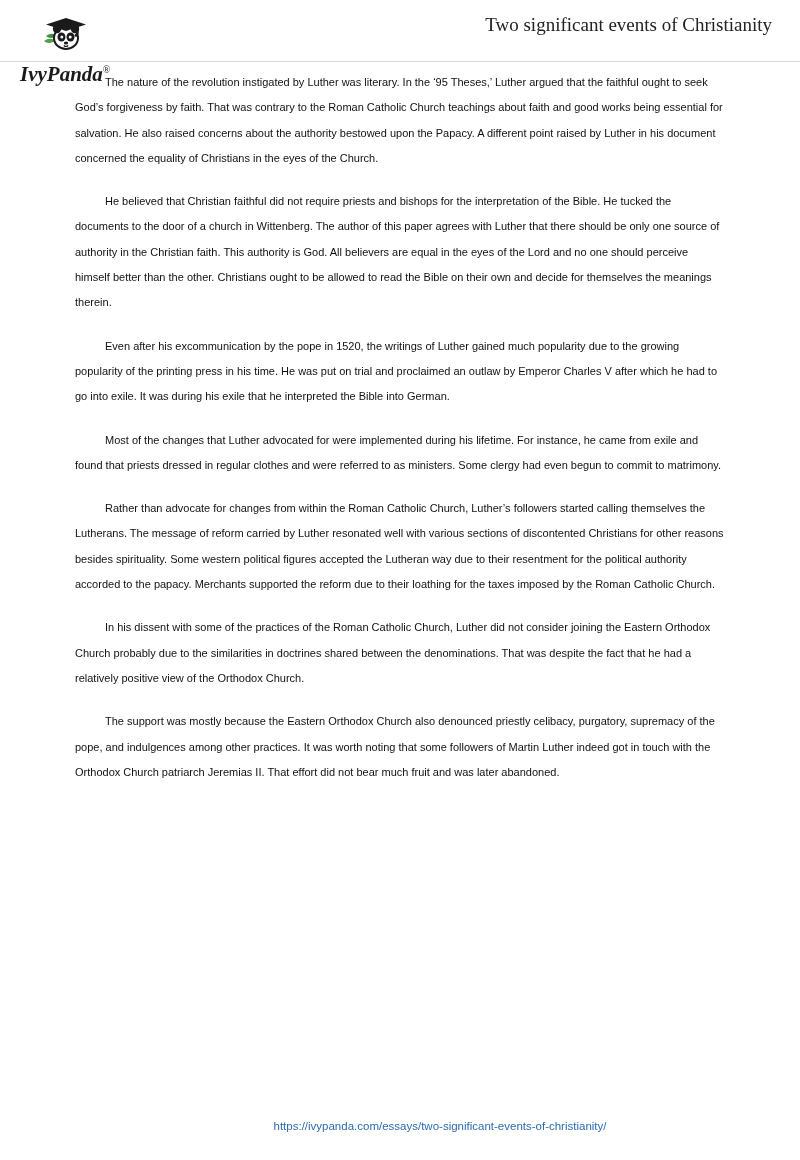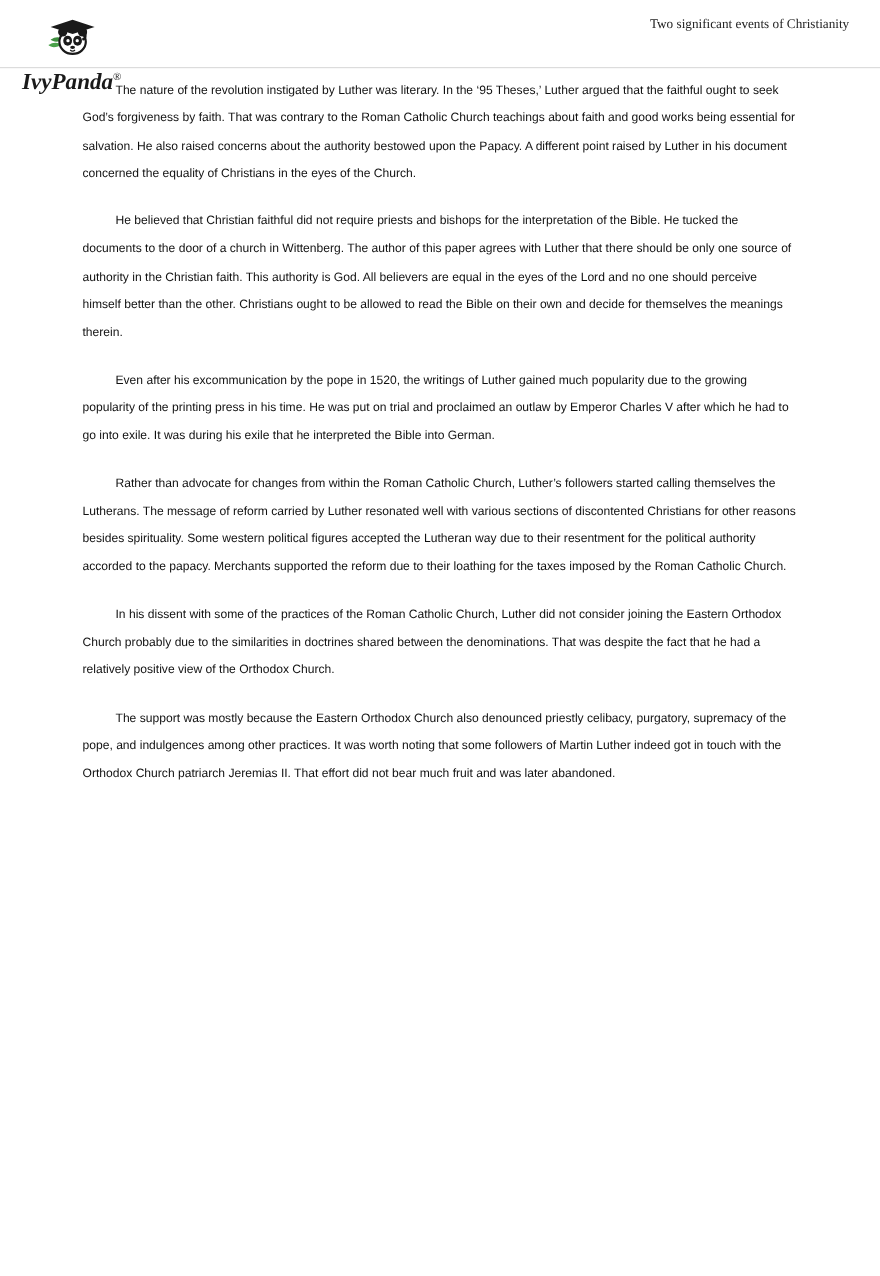--- a/index.html
+++ b/index.html
@@ -60,21 +60,21 @@
     font-size: 10px;
     vertical-align: super;
     font-style: normal;
     font-weight: normal;
   }
   .header-title {
     position: absolute;
     right: 28px;
     top: 14px;
     font-family: "Liberation Serif", serif;
-    font-size: 12px;
+    font-size: 19px;
     color: #222222;
     white-space: nowrap;
   }
   .header-rule {
     position: absolute;
     left: 0;
     right: 0;
     top: 61px;
     height: 1px;
     background: #d9d9d9;
@@ -150,19 +150,23 @@
     </div>
 
     <div class="header-title">Two significant events of Christianity</div>
     <div class="header-rule"></div>
   </div>
 
   <div class="content">
     <p class="para">The nature of the revolution instigated by Luther was literary. In the ‘95 Theses,’ Luther argued that the faithful ought to seek God’s forgiveness by faith. That was contrary to the Roman Catholic Church teachings about faith and good works being essential for salvation. He also raised concerns about the authority bestowed upon the Papacy. A different point raised by Luther in his document concerned the equality of Christians in the eyes of the Church.</p>
     <p class="para">He believed that Christian faithful did not require priests and bishops for the interpretation of the Bible. He tucked the documents to the door of a church in Wittenberg. The author of this paper agrees with Luther that there should be only one source of authority in the Christian faith. This authority is God. All believers are equal in the eyes of the Lord and no one should perceive himself better than the other. Christians ought to be allowed to read the Bible on their own and decide for themselves the meanings therein.</p>
     <p class="para">Even after his excommunication by the pope in 1520, the writings of Luther gained much popularity due to the growing popularity of the printing press in his time. He was put on trial and proclaimed an outlaw by Emperor Charles V after which he had to go into exile. It was during his exile that he interpreted the Bible into German.</p>
+    <p class="para">Most of the changes that Luther advocated for were implemented during his lifetime. For instance, he came from exile and found that priests dressed in regular clothes and were referred to as ministers. Some clergy had even begun to commit to matrimony.</p>
     <p class="para">Rather than advocate for changes from within the Roman Catholic Church, Luther’s followers started calling themselves the Lutherans. The message of reform carried by Luther resonated well with various sections of discontented Christians for other reasons besides spirituality. Some western political figures accepted the Lutheran way due to their resentment for the political authority accorded to the papacy. Merchants supported the reform due to their loathing for the taxes imposed by the Roman Catholic Church.</p>
     <p class="para">In his dissent with some of the practices of the Roman Catholic Church, Luther did not consider joining the Eastern Orthodox Church probably due to the similarities in doctrines shared between the denominations. That was despite the fact that he had a relatively positive view of the Orthodox Church.</p>
     <p class="para">The support was mostly because the Eastern Orthodox Church also denounced priestly celibacy, purgatory, supremacy of the pope, and indulgences among other practices. It was worth noting that some followers of Martin Luther indeed got in touch with the Orthodox Church patriarch Jeremias II. That effort did not bear much fruit and was later abandoned.</p>
   </div>
 
+  <div class="footer">
+    <a class="footer-link" href="#">https://ivypanda.com/essays/two-significant-events-of-christianity/</a>
+  </div>
 
 </div>
 
 </body></html>

